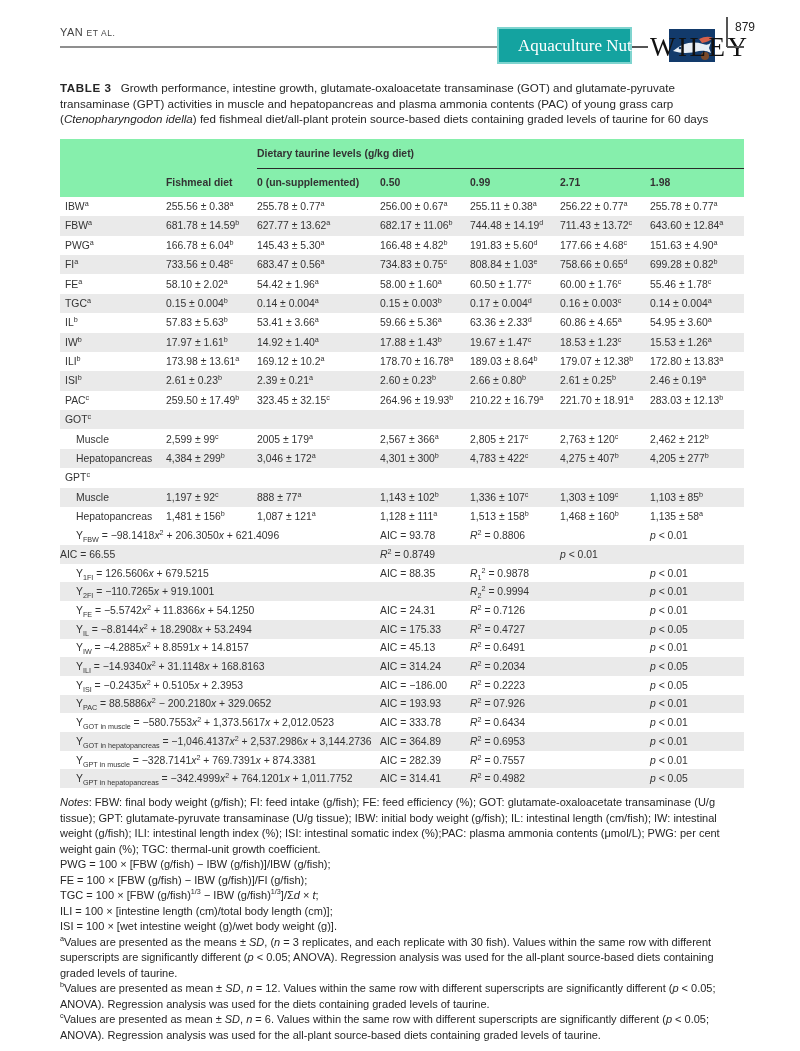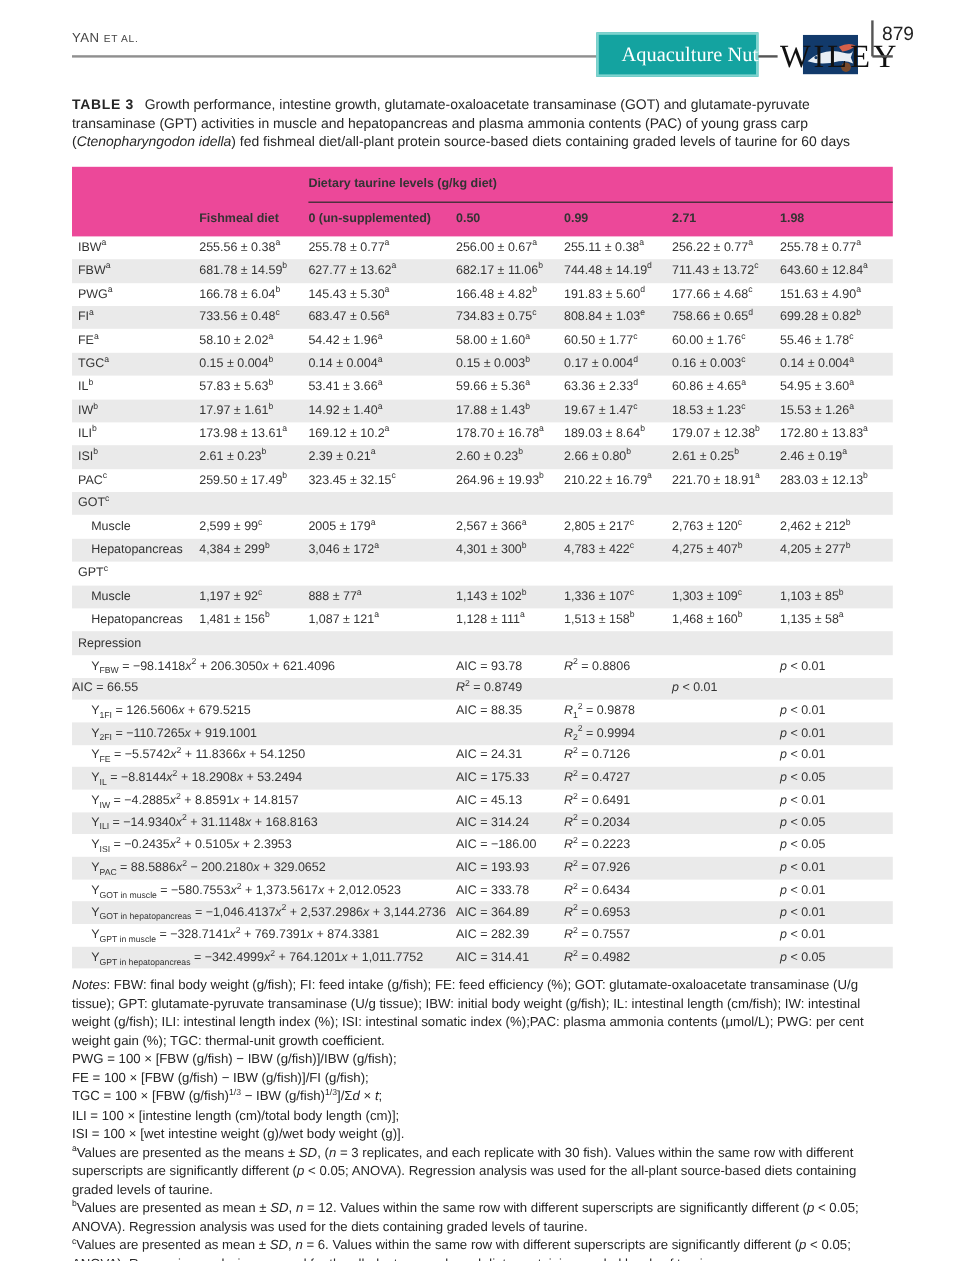--- a/index.html
+++ b/index.html
@@ -15,27 +15,27 @@
   #rule-right{left:727px;width:17px;background:#555;}
   .logo-box{position:absolute;left:497px;top:27px;width:135px;height:37px;
             background:#14a3a0;border:2px solid #7fd4cf;box-sizing:border-box;
             display:flex;align-items:center;}
   .logo-text{font-family:"Liberation Serif","DejaVu Serif",serif;color:#fff;font-size:17px;
              padding-left:19px;white-space:nowrap;flex:1;}
   .logo-fish{width:46px;height:100%;flex:0 0 46px;}
   .wiley{position:absolute;left:650px;top:32px;font-family:"Liberation Serif","DejaVu Serif",serif;
          font-size:27px;letter-spacing:2.5px;color:#111;}
   .pagebar{position:absolute;left:726px;top:17px;width:2px;height:30px;background:#555;}
-  .pagenum{position:absolute;left:735px;top:20px;font-size:16px;color:#222;}
+  .pagenum{position:absolute;left:735px;top:20px;font-size:12px;color:#222;}
   
   #caption{margin:14px 56px 0 60px;font-size:11.6px;line-height:15.6px;color:#262626;}
   #caption .tlabel{font-weight:bold;letter-spacing:.6px;margin-right:9px;}
   
   #table{margin:12px 0 0 60px;width:684px;font-size:10.4px;color:#333;}
-  .thead{background:#ec4899;}
+  .thead{background:#86efac;}
   .span-row{height:30px;position:relative;}
   .span-label{position:absolute;left:197px;top:9px;font-weight:bold;}
   .span-underline{position:absolute;left:197px;bottom:0;width:487px;height:1px;background:#2a2a2a;}
   .tr{display:grid;grid-template-columns:106px 91px 123px 90px 90px 90px 94px;
       align-items:center;min-height:19.4px;}
   .tr.head{min-height:28px;font-weight:bold;}
   .tr.stripe{background:#eaeaea;}
   .td{padding:1px 4px 1px 0;white-space:nowrap;overflow:visible;}
   .td.lbl{padding-left:5px;}
   .td.sub{padding-left:16px;}
@@ -242,29 +242,20 @@
         </div>
         <div class="tr">
           <div class="td lbl sub">Hepatopancreas</div>
           <div class="td">1,481 ± 156<sup>b</sup></div>
           <div class="td">1,087 ± 121<sup>a</sup></div>
           <div class="td">1,128 ± 111<sup>a</sup></div>
           <div class="td">1,513 ± 158<sup>b</sup></div>
           <div class="td">1,468 ± 160<sup>b</sup></div>
           <div class="td">1,135 ± 58<sup>a</sup></div>
         </div>
-        <div class="tr stripe">
-          <div class="td lbl">Repression</div>
-          <div class="td"></div>
-          <div class="td"></div>
-          <div class="td"></div>
-          <div class="td"></div>
-          <div class="td"></div>
-          <div class="td"></div>
-        </div>
       </div>
     <div id="rbody">
         <div class="rtr">
           <div class="rtd eq">Y<sub>FBW</sub> = −98.1418<em>x</em><sup>2</sup> + 206.3050<em>x</em> + 621.4096</div>
           <div class="rtd">AIC = 93.78</div>
           <div class="rtd"><em>R</em><sup>2</sup> = 0.8806</div>
           <div class="rtd"></div>
           <div class="rtd"><em>p</em> &lt; 0.01</div>
         </div>
         <div class="rtr stripe">

